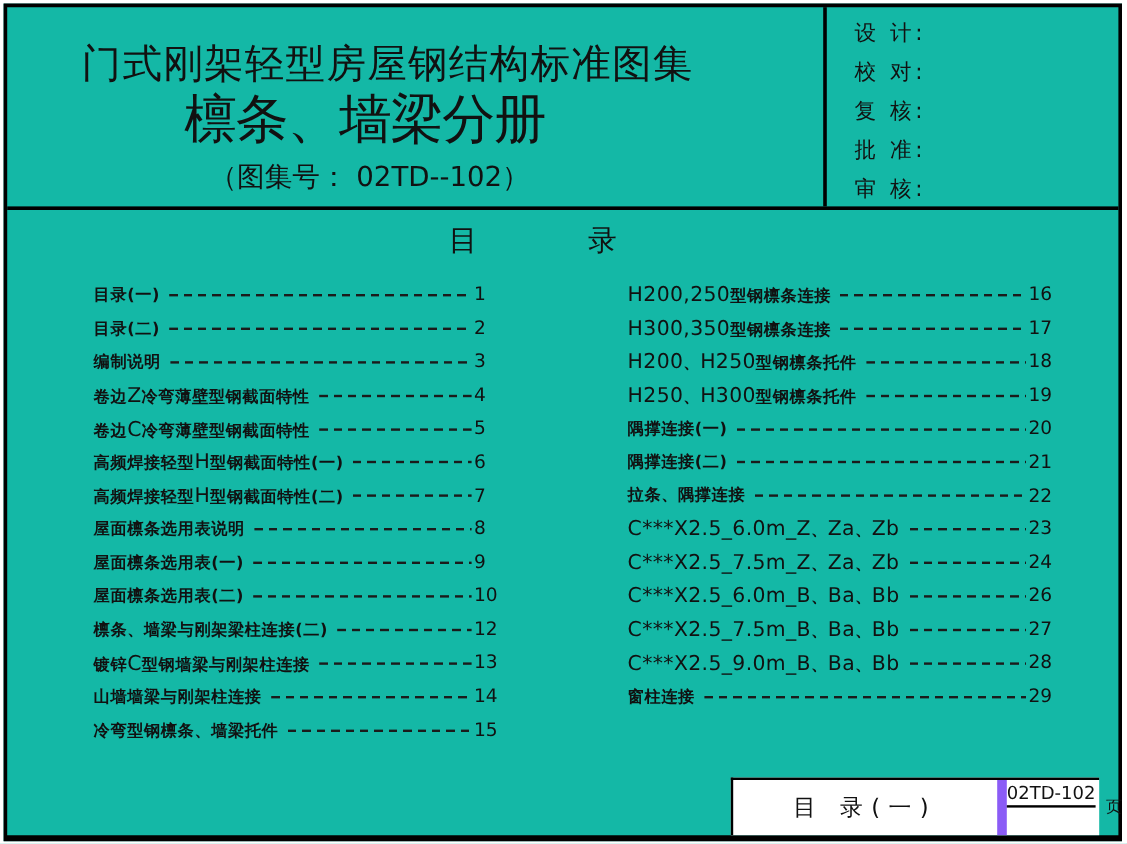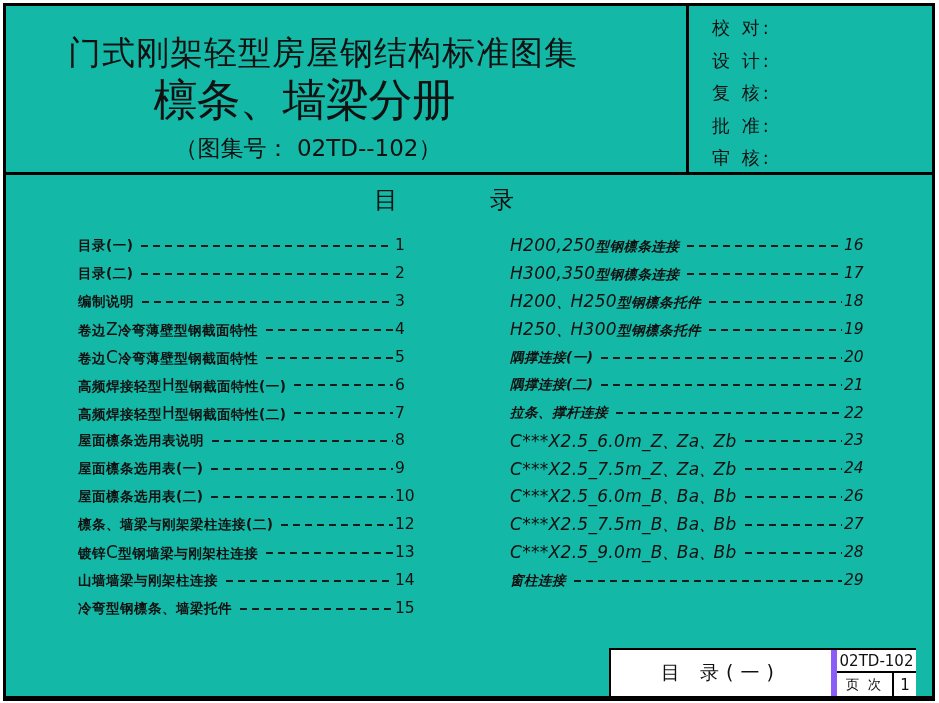--- a/index.html
+++ b/index.html
@@ -54,21 +54,21 @@
   .sig-row { font-size: 18px; line-height: 1; letter-spacing: 3px; white-space: nowrap; }
   
   .body { position: relative; height: calc(100% - 169px); }
   .toc-heading {
     position: absolute; left: 368px; top: 13px;
     display: flex; gap: 92px;
     font-size: 24px; line-height: 1;
   }
   .toc-col { position: absolute; top: 57px; }
   .toc-col-left  { left: 72px;  width: 345px; }
-  .toc-col-right { left: 504px; width: 362px; font-style: italic; }
+  .toc-col-right { left: 517px; width: 362px; }
   .toc-row { height: 27.9px; display: flex; align-items: center; }
   .toc-label { white-space: nowrap; font-size: 13.5px; font-weight: bold; letter-spacing: 0.5px; }
   .toc-label .lat { font-size: 17px; font-weight: 400; letter-spacing: 0.3px; }
   .leader {
     flex: 1; height: 2px; min-width: 16px;
     margin: 0 2px 0 8px;
     background: repeating-linear-gradient(90deg, #1b1b1b 0 7px, transparent 7px 12px);
   }
   .num { width: 28px; font-size: 15.5px; line-height: 1; white-space: nowrap; }
   
@@ -79,21 +79,21 @@
     border-left: 2px solid #000;
     box-sizing: border-box;
     display: flex;
     background: #fff;
   }
   .tb-name {
     flex: 1;
     display: flex; align-items: center; justify-content: center;
     font-size: 19px; letter-spacing: 7px; white-space: nowrap;
   }
-  .tb-right { width: 85px; border-left: 6px solid #8b5cf6; box-sizing: border-box; display: flex; flex-direction: column; }
+  .tb-right { width: 85px; border-left: 8px solid #8b5cf6; box-sizing: border-box; display: flex; flex-direction: row; }
   .tb-atlas {
     height: 23px; border-bottom: 2px solid #000; box-sizing: border-box;
     display: flex; align-items: center; justify-content: center;
     font-size: 15px; white-space: nowrap;
   }
   .tb-pagerow { flex: 1; display: flex; }
   .tb-pagelabel {
     width: 57px; border-right: 2px solid #000; box-sizing: border-box;
     display: flex; align-items: center; justify-content: center;
     font-size: 13.5px; letter-spacing: 2px; white-space: nowrap;
@@ -105,22 +105,22 @@
 
 <div class="sheet">
 
   <div class="header">
     <div class="title-area">
       <div class="series-title">门式刚架轻型房屋钢结构标准图集</div>
       <div class="volume-title">檩条、墙梁分册</div>
       <div class="atlas-line">（图集号：  02TD--102）</div>
     </div>
     <div class="sig-block" id="sig-block">
+        <div class="sig-row">设 计:</div>
         <div class="sig-row">校 对:</div>
-        <div class="sig-row">设 计:</div>
         <div class="sig-row">复 核:</div>
         <div class="sig-row">批 准:</div>
         <div class="sig-row">审 核:</div>
       </div>
   </div>
 
   <div class="body">
     <div class="toc-heading">
       <span>目</span>
       <span>录</span>
@@ -223,21 +223,21 @@
           <span class="toc-label"><span class="zh">隅撑连接(一)</span></span>
           <span class="leader"></span>
           <span class="num">20</span>
         </div>
         <div class="toc-row">
           <span class="toc-label"><span class="zh">隅撑连接(二)</span></span>
           <span class="leader"></span>
           <span class="num">21</span>
         </div>
         <div class="toc-row">
-          <span class="toc-label"><span class="zh">拉条、撑杆连接</span></span>
+          <span class="toc-label"><span class="zh">拉条、隅撑连接</span></span>
           <span class="leader"></span>
           <span class="num">22</span>
         </div>
         <div class="toc-row">
           <span class="toc-label"><span class="lat">C***X2.5_6.0m_Z</span><span class="zh">、</span><span class="lat">Za</span><span class="zh">、</span><span class="lat">Zb</span></span>
           <span class="leader"></span>
           <span class="num">23</span>
         </div>
         <div class="toc-row">
           <span class="toc-label"><span class="lat">C***X2.5_7.5m_Z</span><span class="zh">、</span><span class="lat">Za</span><span class="zh">、</span><span class="lat">Zb</span></span>

